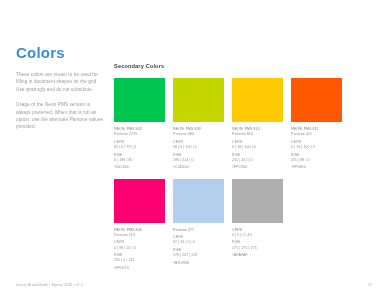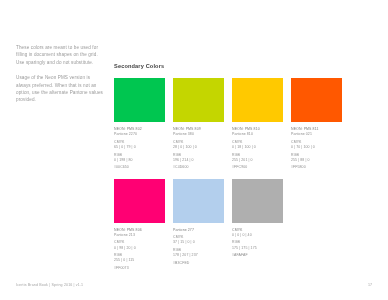--- a/index.html
+++ b/index.html
@@ -117,20 +117,21 @@
     line-height: 6px;
     color: #a5a5a5;
   }
 </style>
 </head>
 <body>
 
 <div class="page">
 
   <div class="left-col">
+    <h1 class="page-title">Colors</h1>
     <p class="intro-para">These colors are meant to be used for filling in document shapes on the grid. Use sparingly and do not substitute.</p>
     <p class="intro-para">Usage of the Neon PMS version is always preferred. When that is not an option, use the alternate Pantone values provided.</p>
   </div>
 
   <div class="content">
     <div class="section-heading">Secondary Colors</div>
 
     <div class="swatch-grid">
 
       <div class="swatch-cell">

